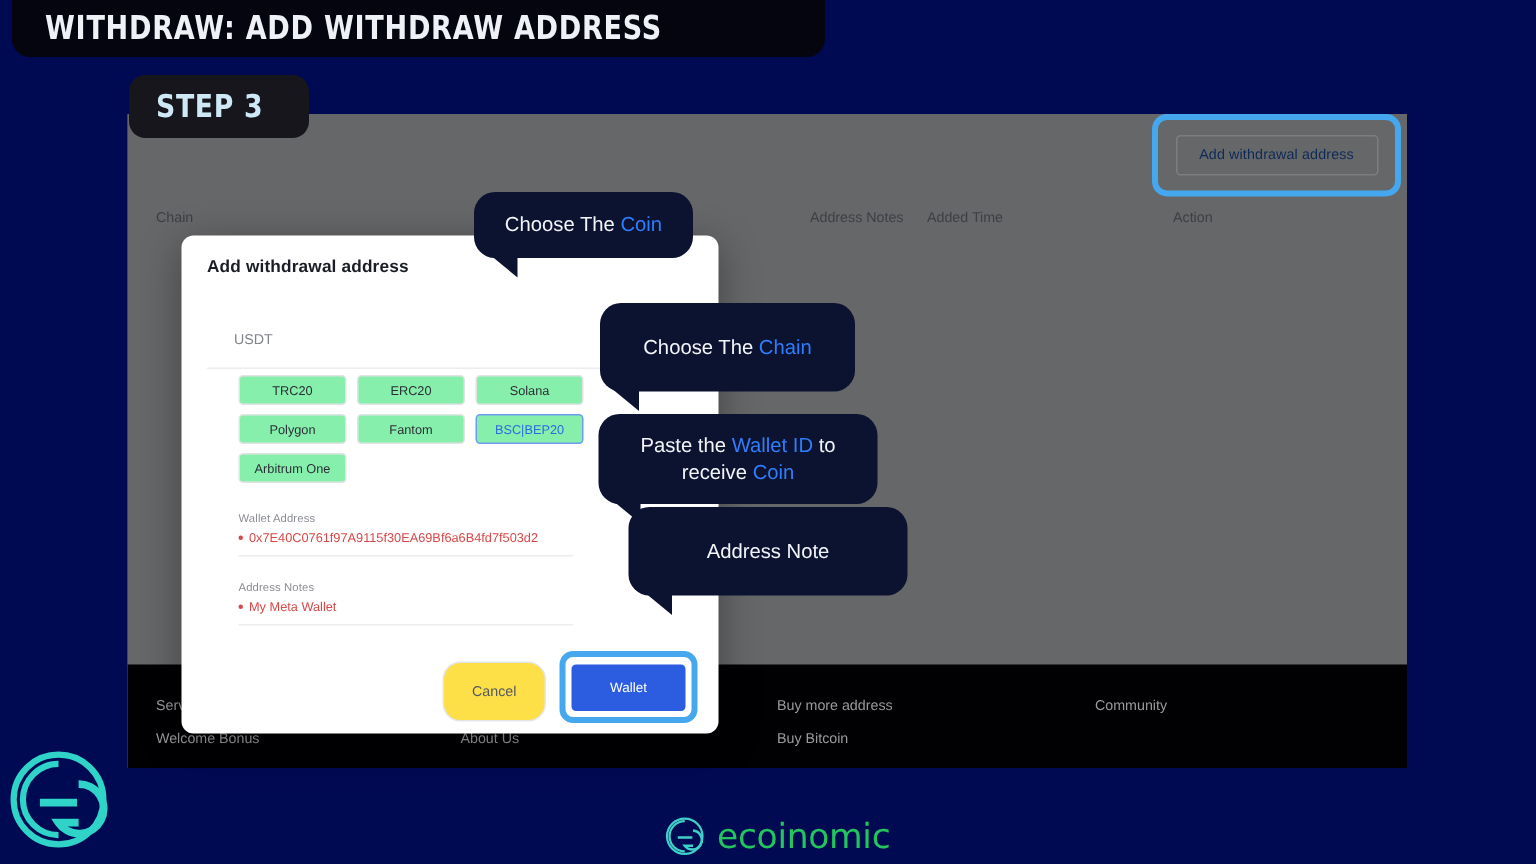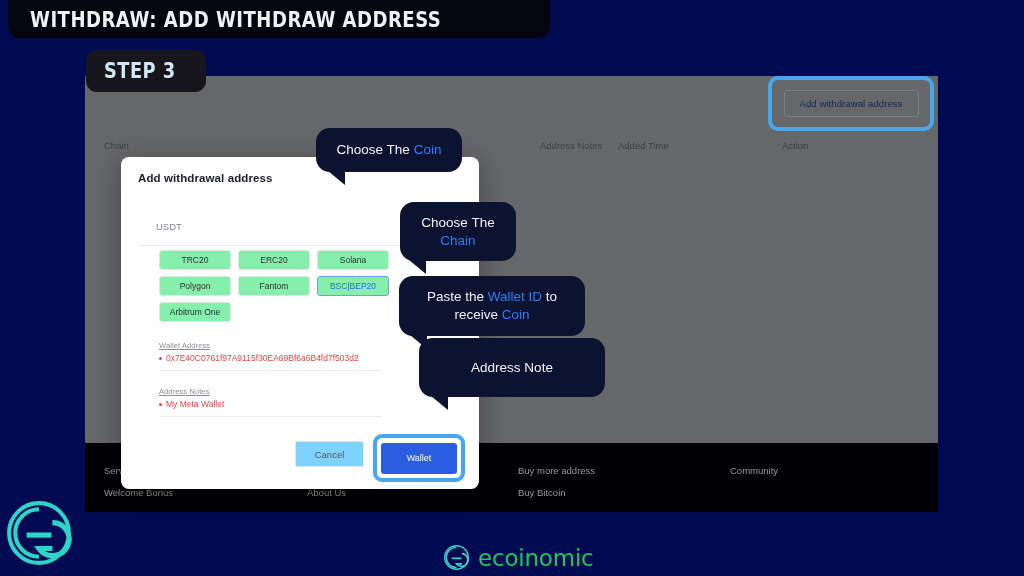--- a/index.html
+++ b/index.html
@@ -167,21 +167,20 @@
     position: absolute;
     left: 159px;
     width: 223px;
     border-bottom: 1px solid #ededf0;
   }
   .field-label {
     font-size: 7.5px;
     color: #8b8d94;
     margin-bottom: 3px;
     letter-spacing: .1px;
-    text-decoration: underline;
   }
   .field-value {
     font-size: 8.5px;
     color: #d94848;
     padding-bottom: 7px;
     display: flex;
     align-items: center;
     gap: 4px;
     white-space: nowrap;
   }
@@ -196,24 +195,24 @@
     position: absolute;
     left: 0; right: 0;
     bottom: 0;
     height: 56px;
   }
   #cancel-btn {
     position: absolute;
     left: 174px;
     top: 8px;
     width: 69px;
-    height: 26px;
+    height: 40px;
     border: 1px solid #e4e5e9;
-    border-radius: 2px;
-    background: #7dd3fc;
+    border-radius: 12px;
+    background: #fde047;
     color: #55585f;
     font-size: 9.5px;
     display: flex;
     align-items: center;
     justify-content: center;
     box-sizing: border-box;
   }
   #confirm-ring {
     position: absolute;
     left: 252px;
@@ -442,21 +441,21 @@
     </div>
   </div>
 
   <div class="callout" style="left:316px; top:128px; width:146px; height:44px;">
     <div>
       <span>Choose The </span><span class="hl">Coin</span>
     </div>
     <span class="tail" style="left:12px; bottom:-13px; border-width:14px 0 0 17px; border-color:#0b1330 transparent transparent transparent;"></span>
   </div>
 
-  <div class="callout" style="left:400px; top:202px; width:116px; height:59px;">
+  <div class="callout" style="left:400px; top:202px; width:170px; height:59px;">
     <div>
       <span>Choose The </span><span class="hl">Chain</span>
     </div>
     <span class="tail" style="left:9px; bottom:-13px; border-width:14px 0 0 17px; border-color:#0b1330 transparent transparent transparent;"></span>
   </div>
 
   <div class="callout" style="left:419px; top:338px; width:186px; height:59px;">
     <div>
       <span>Address Note</span>
     </div>

